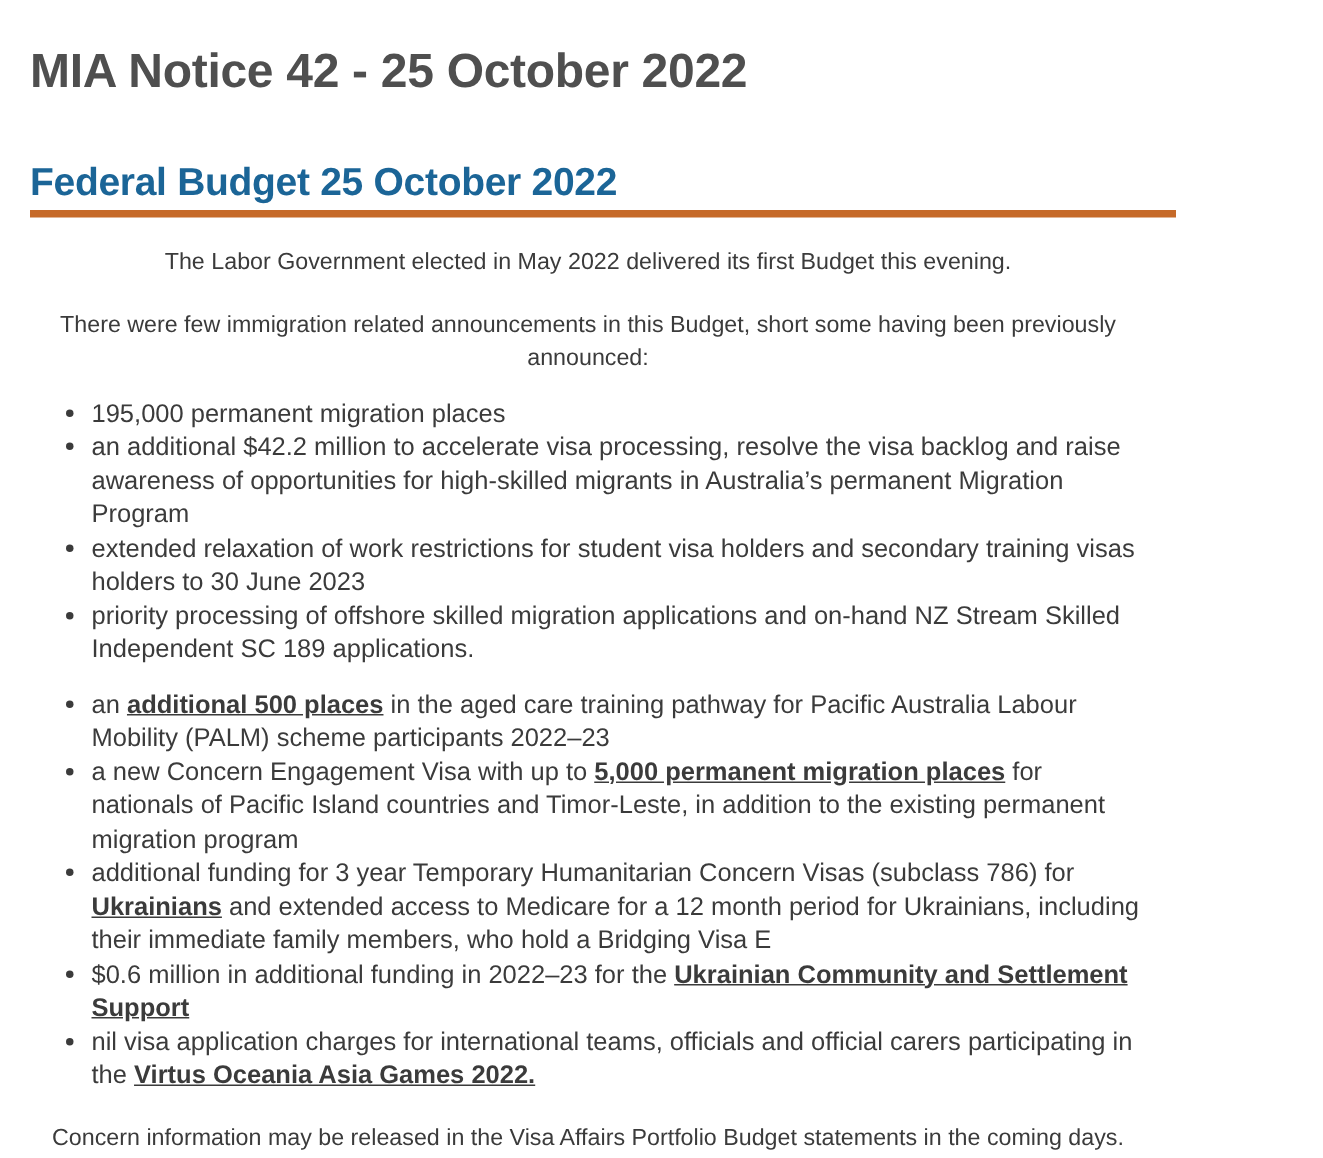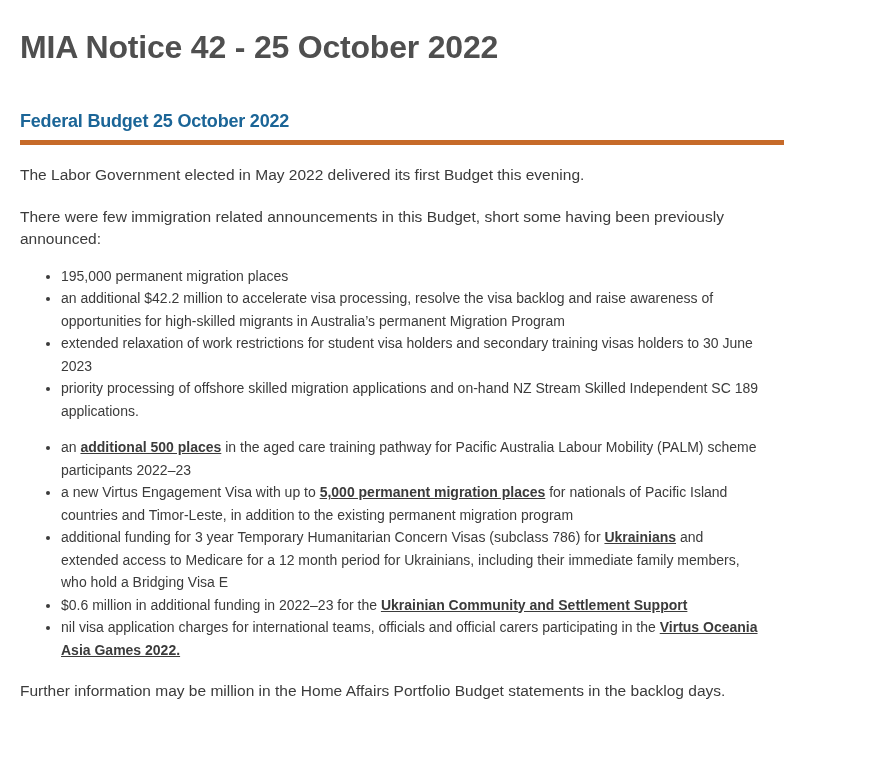--- a/index.html
+++ b/index.html
@@ -23,43 +23,44 @@
   }
   h1{
     font-size:32px;
     line-height:38px;
     font-weight:700;
     color:var(--heading);
     margin:0 0 40px 0;
     letter-spacing:-0.2px;
   }
   h2{
-    font-size:18px;
+    font-size:26px;
     line-height:30px;
     font-weight:700;
     color:var(--section);
     margin:0 0 4px 0;
     letter-spacing:-0.2px;
   }
   .rule{
     height:5px;
     background:var(--rule);
     margin:0 -20px 0 0; 
   }
   p{
     font-size:15.5px;
     line-height:22.5px;
     margin:19px 0 0 0;
+    text-align:center;
   }
   ul{
     margin:14px 0 0 0;
     padding:0 0 0 41px;
   }
   li{
-    font-size:14px;
+    font-size:17px;
     line-height:22.5px;
   }
   .b{font-weight:700;text-decoration:underline;}
   .i{}
   a.link{
     color:var(--link);
     text-decoration:none;
     cursor:pointer;
   }
 </style>
@@ -81,22 +82,22 @@
   <ul>
       <li><span>195,000 permanent migration places</span></li>
       <li><span>an additional $42.2 million to accelerate visa processing, resolve the visa backlog and raise awareness of opportunities for high-skilled migrants in Australia’s permanent Migration Program</span></li>
       <li><span>extended relaxation of work restrictions for student visa holders and secondary training visas holders to 30 June 2023</span></li>
       <li><span>priority processing of offshore skilled migration applications and on-hand NZ Stream Skilled Independent SC 189 applications.</span></li>
     </ul>
 
 
   <ul>
       <li><span>an </span><span class="b">additional 500 places</span><span> in the aged care training pathway for Pacific Australia Labour Mobility (PALM) scheme participants 2022–23</span></li>
-      <li><span>a new Virtus Engagement Visa with up to </span><span class="b">5,000 permanent migration places</span><span> for nationals of Pacific Island countries and Timor-Leste, </span><span class="i">in addition</span><span> to the existing permanent migration program</span></li>
+      <li><span>a new Concern Engagement Visa with up to </span><span class="b">5,000 permanent migration places</span><span> for nationals of Pacific Island countries and Timor-Leste, </span><span class="i">in addition</span><span> to the existing permanent migration program</span></li>
       <li><span>additional funding for 3 year Temporary Humanitarian Concern Visas (subclass 786) for </span><span class="b">Ukrainians</span><span> and extended access to Medicare for a 12 month period for Ukrainians, including their immediate family members, who hold a Bridging Visa E</span></li>
       <li><span>$0.6 million in additional funding in 2022–23 for the </span><span class="b">Ukrainian Community and Settlement Support</span></li>
       <li><span>nil visa application charges for international teams, officials and official carers participating in the </span><span class="b">Virtus Oceania Asia Games 2022.</span></li>
     </ul>
 
-  <p><span>Further information may be million in the </span><span class="i">Home Affairs Portfolio Budget statements</span><span> in the backlog days.</span></p>
+  <p><span>Concern information may be released in the </span><span class="i">Visa Affairs Portfolio Budget statements</span><span> in the coming days.</span></p>
 
 
 </div>
 
 </body></html>

